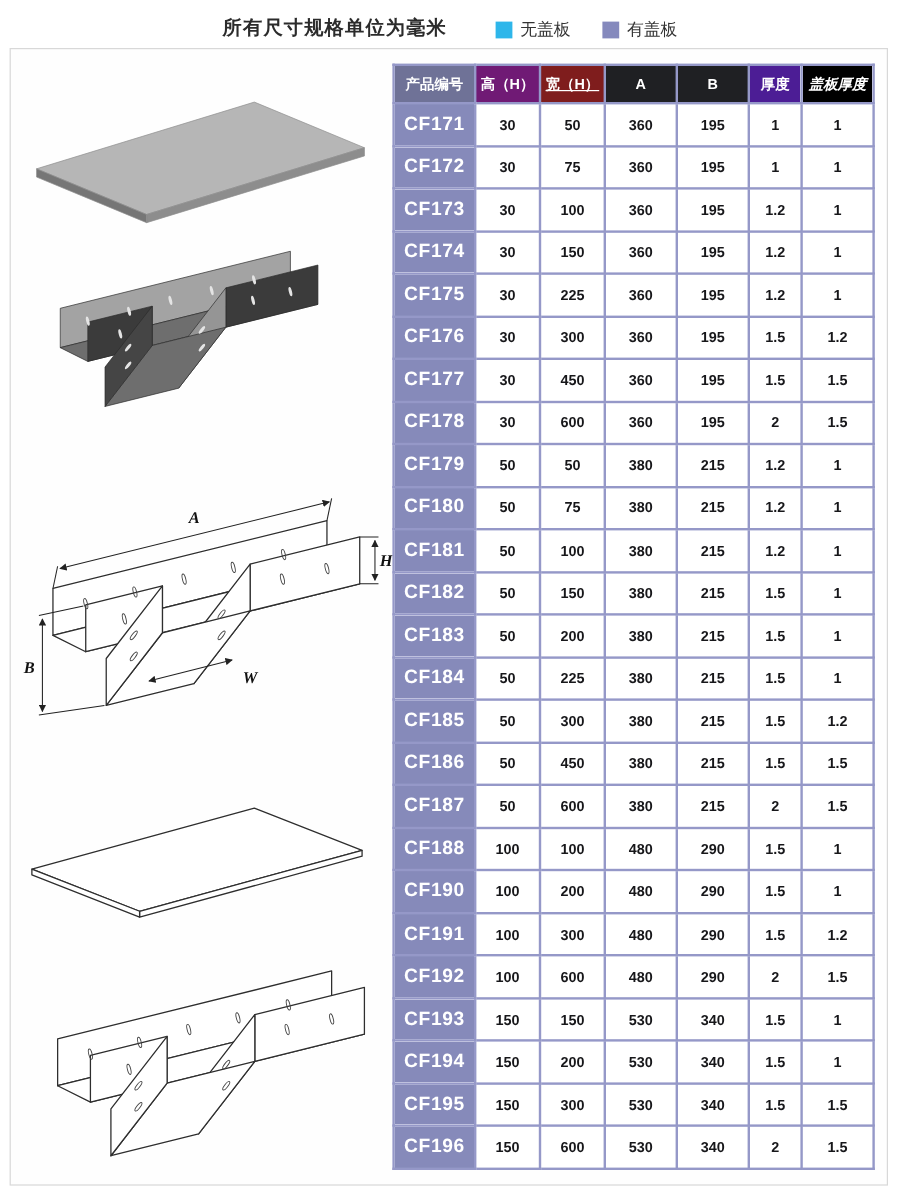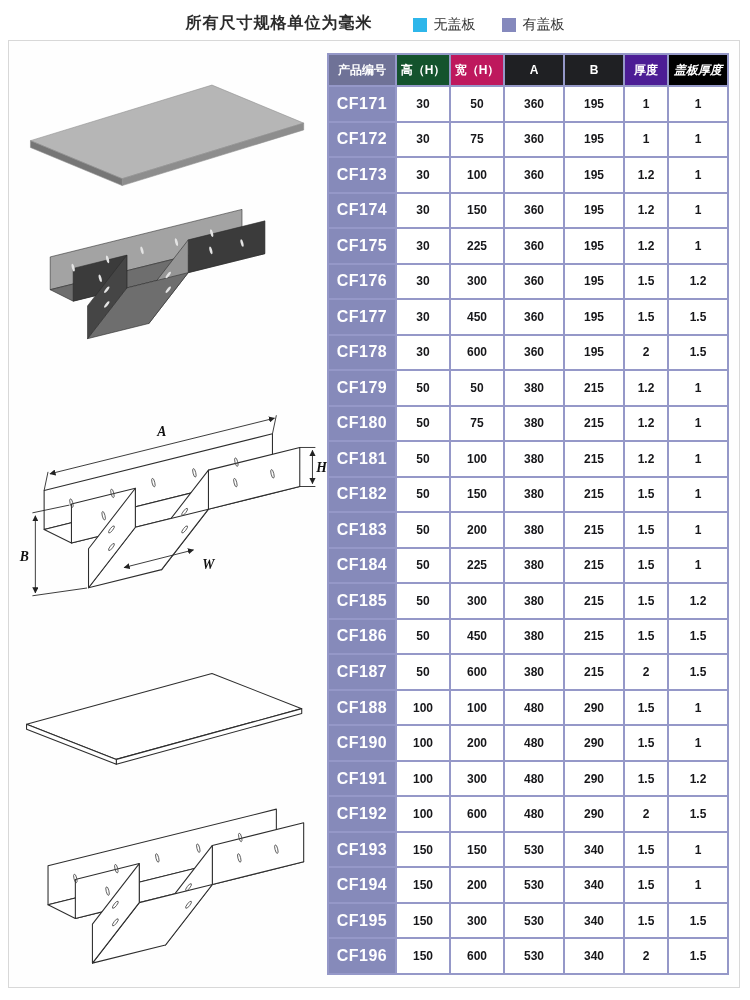--- a/index.html
+++ b/index.html
@@ -182,22 +182,22 @@
           <col style="width:13.5%">
           <col style="width:13.5%">
         <col style="width:15%">
           <col style="width:15%">
           <col style="width:11%">
           <col style="width:15%">
       </colgroup>
     <thead>
           <tr>
             <th style="background: rgb(111, 114, 151);">产品编号</th>
-            <th style="background: #14532d; margin-top: 28px;">高（H）</th>
-            <th style="background: #be185d;">宽（H）</th>
+            <th style="background: #701a75; margin-top: 28px;">高（H）</th>
+            <th style="background: #7f1d1d; text-decoration: underline;">宽（H）</th>
             <th style="background: rgb(31, 32, 35);">A</th>
             <th style="background: rgb(31, 32, 35);">B</th>
             <th style="background: #4c1d95;">厚度</th>
             <th style="background: #000000; font-style: italic;">盖板厚度</th>
           </tr>
         </thead>
         <tbody>
           <tr>
             <td class="code">CF171</td>
             <td>30</td>

